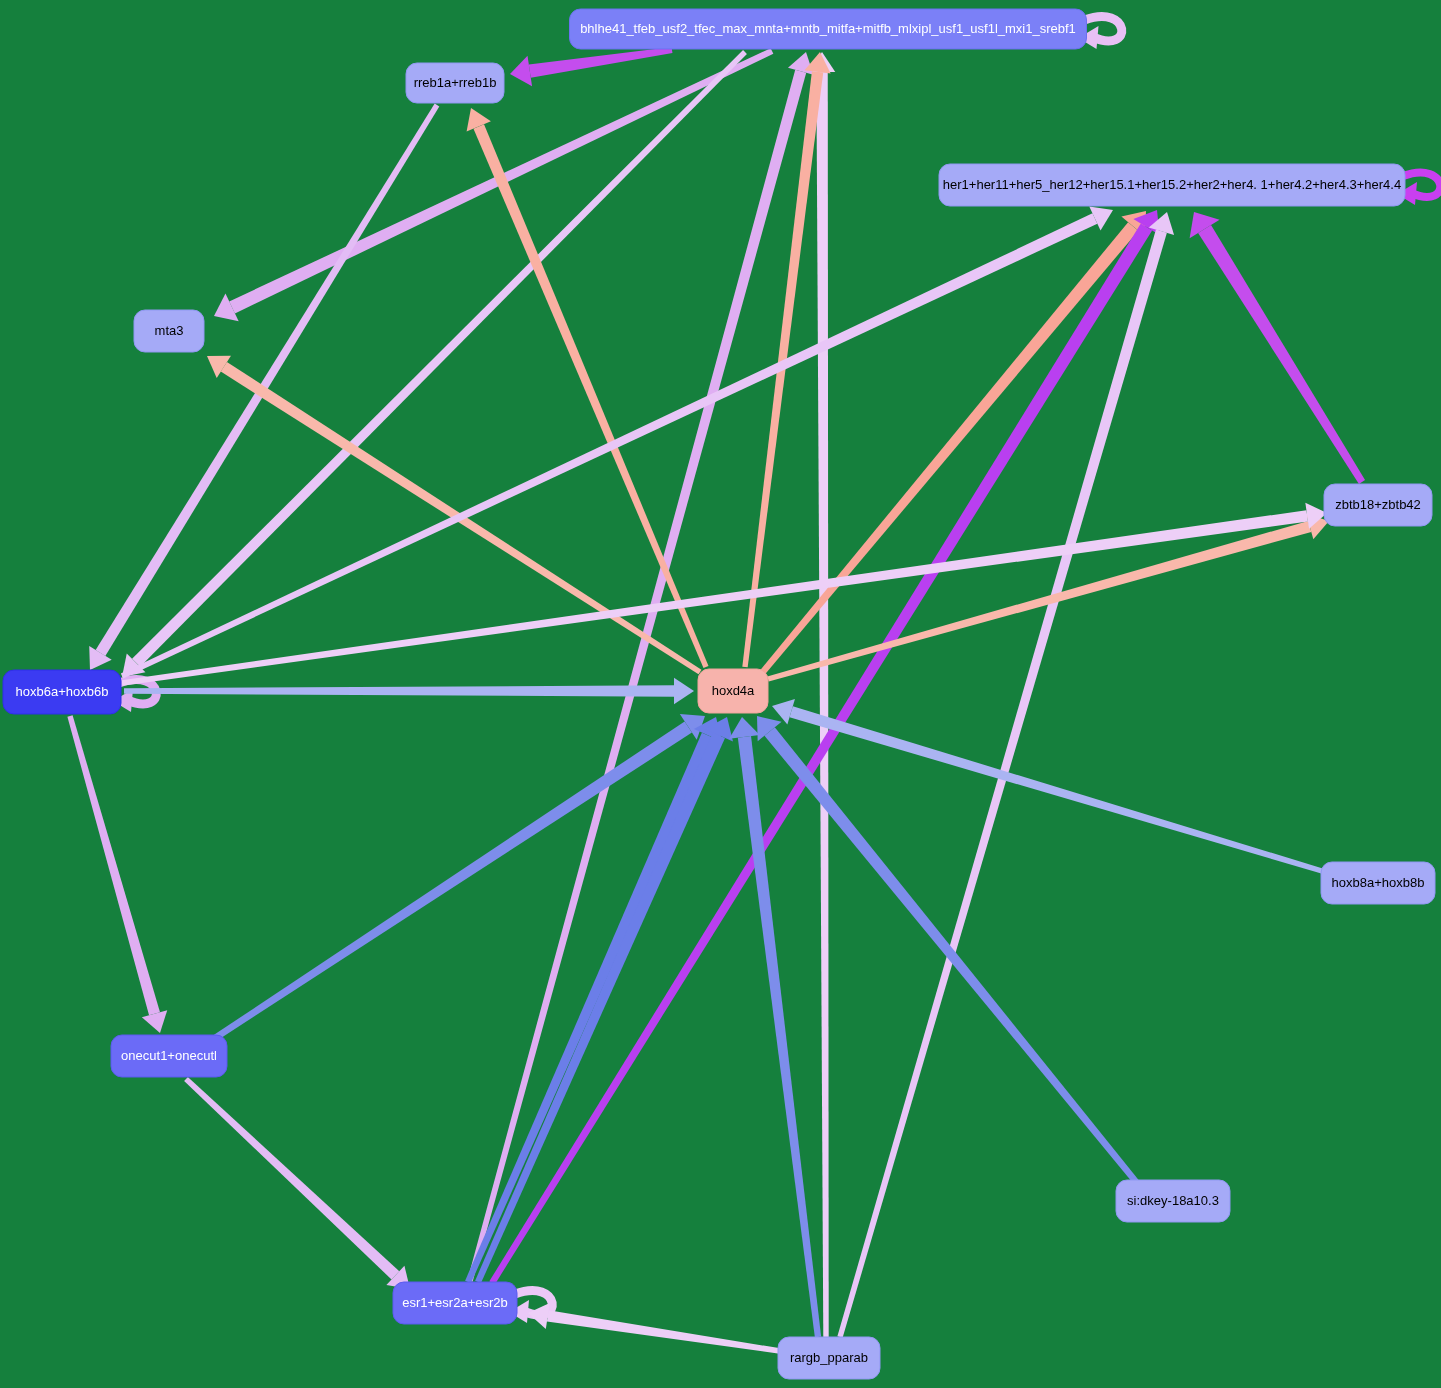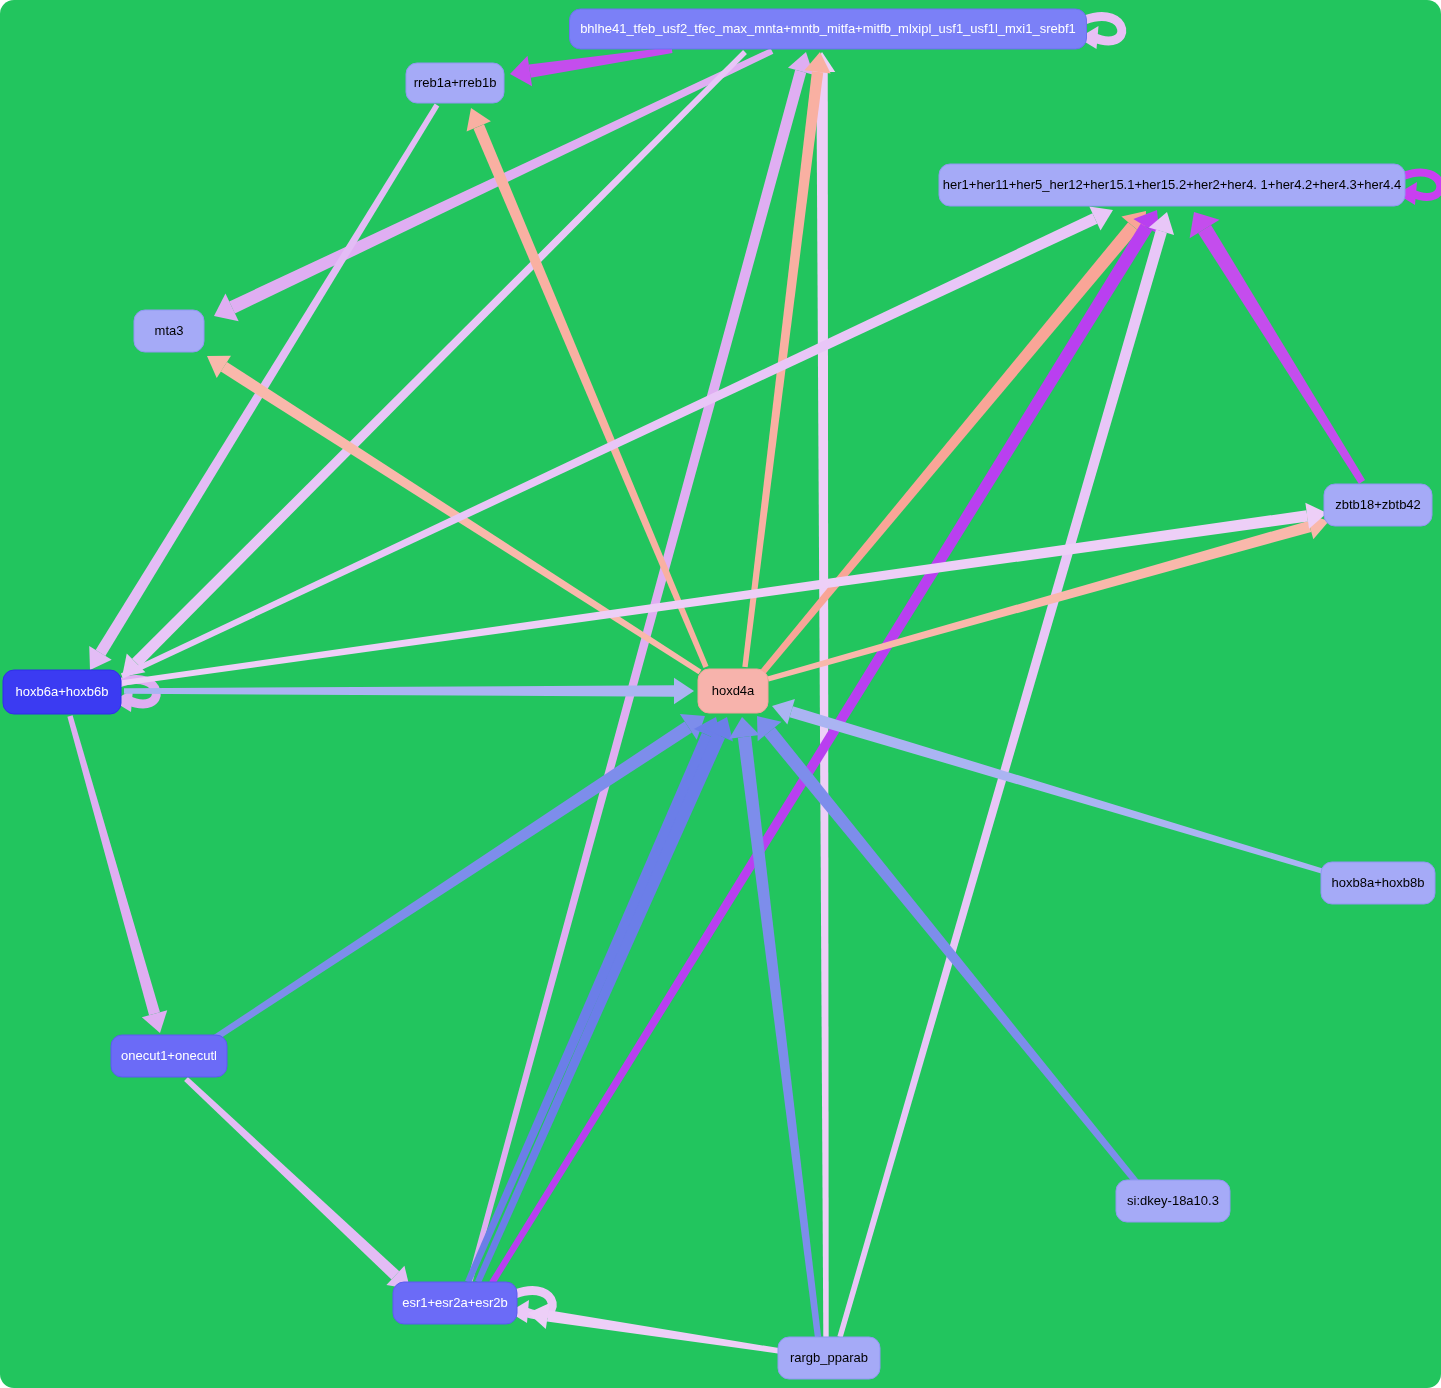--- a/index.html
+++ b/index.html
@@ -7,23 +7,22 @@
     padding: 0;
     background: #ffffff;
   }
   body {
     font-family: "Liberation Sans", sans-serif;
   }
   #graph-root {
     position: relative;
     width: 1441px;
     height: 1388px;
-    background: #22c55e;
+    background: #15803d;
     overflow: hidden;
-    border-radius: 14px;
   }
   #graph-svg {
     position: absolute;
     left: 0;
     top: 0;
     width: 1441px;
     height: 1388px;
   }
   .node-label {
     font-family: "Liberation Sans", sans-serif;

